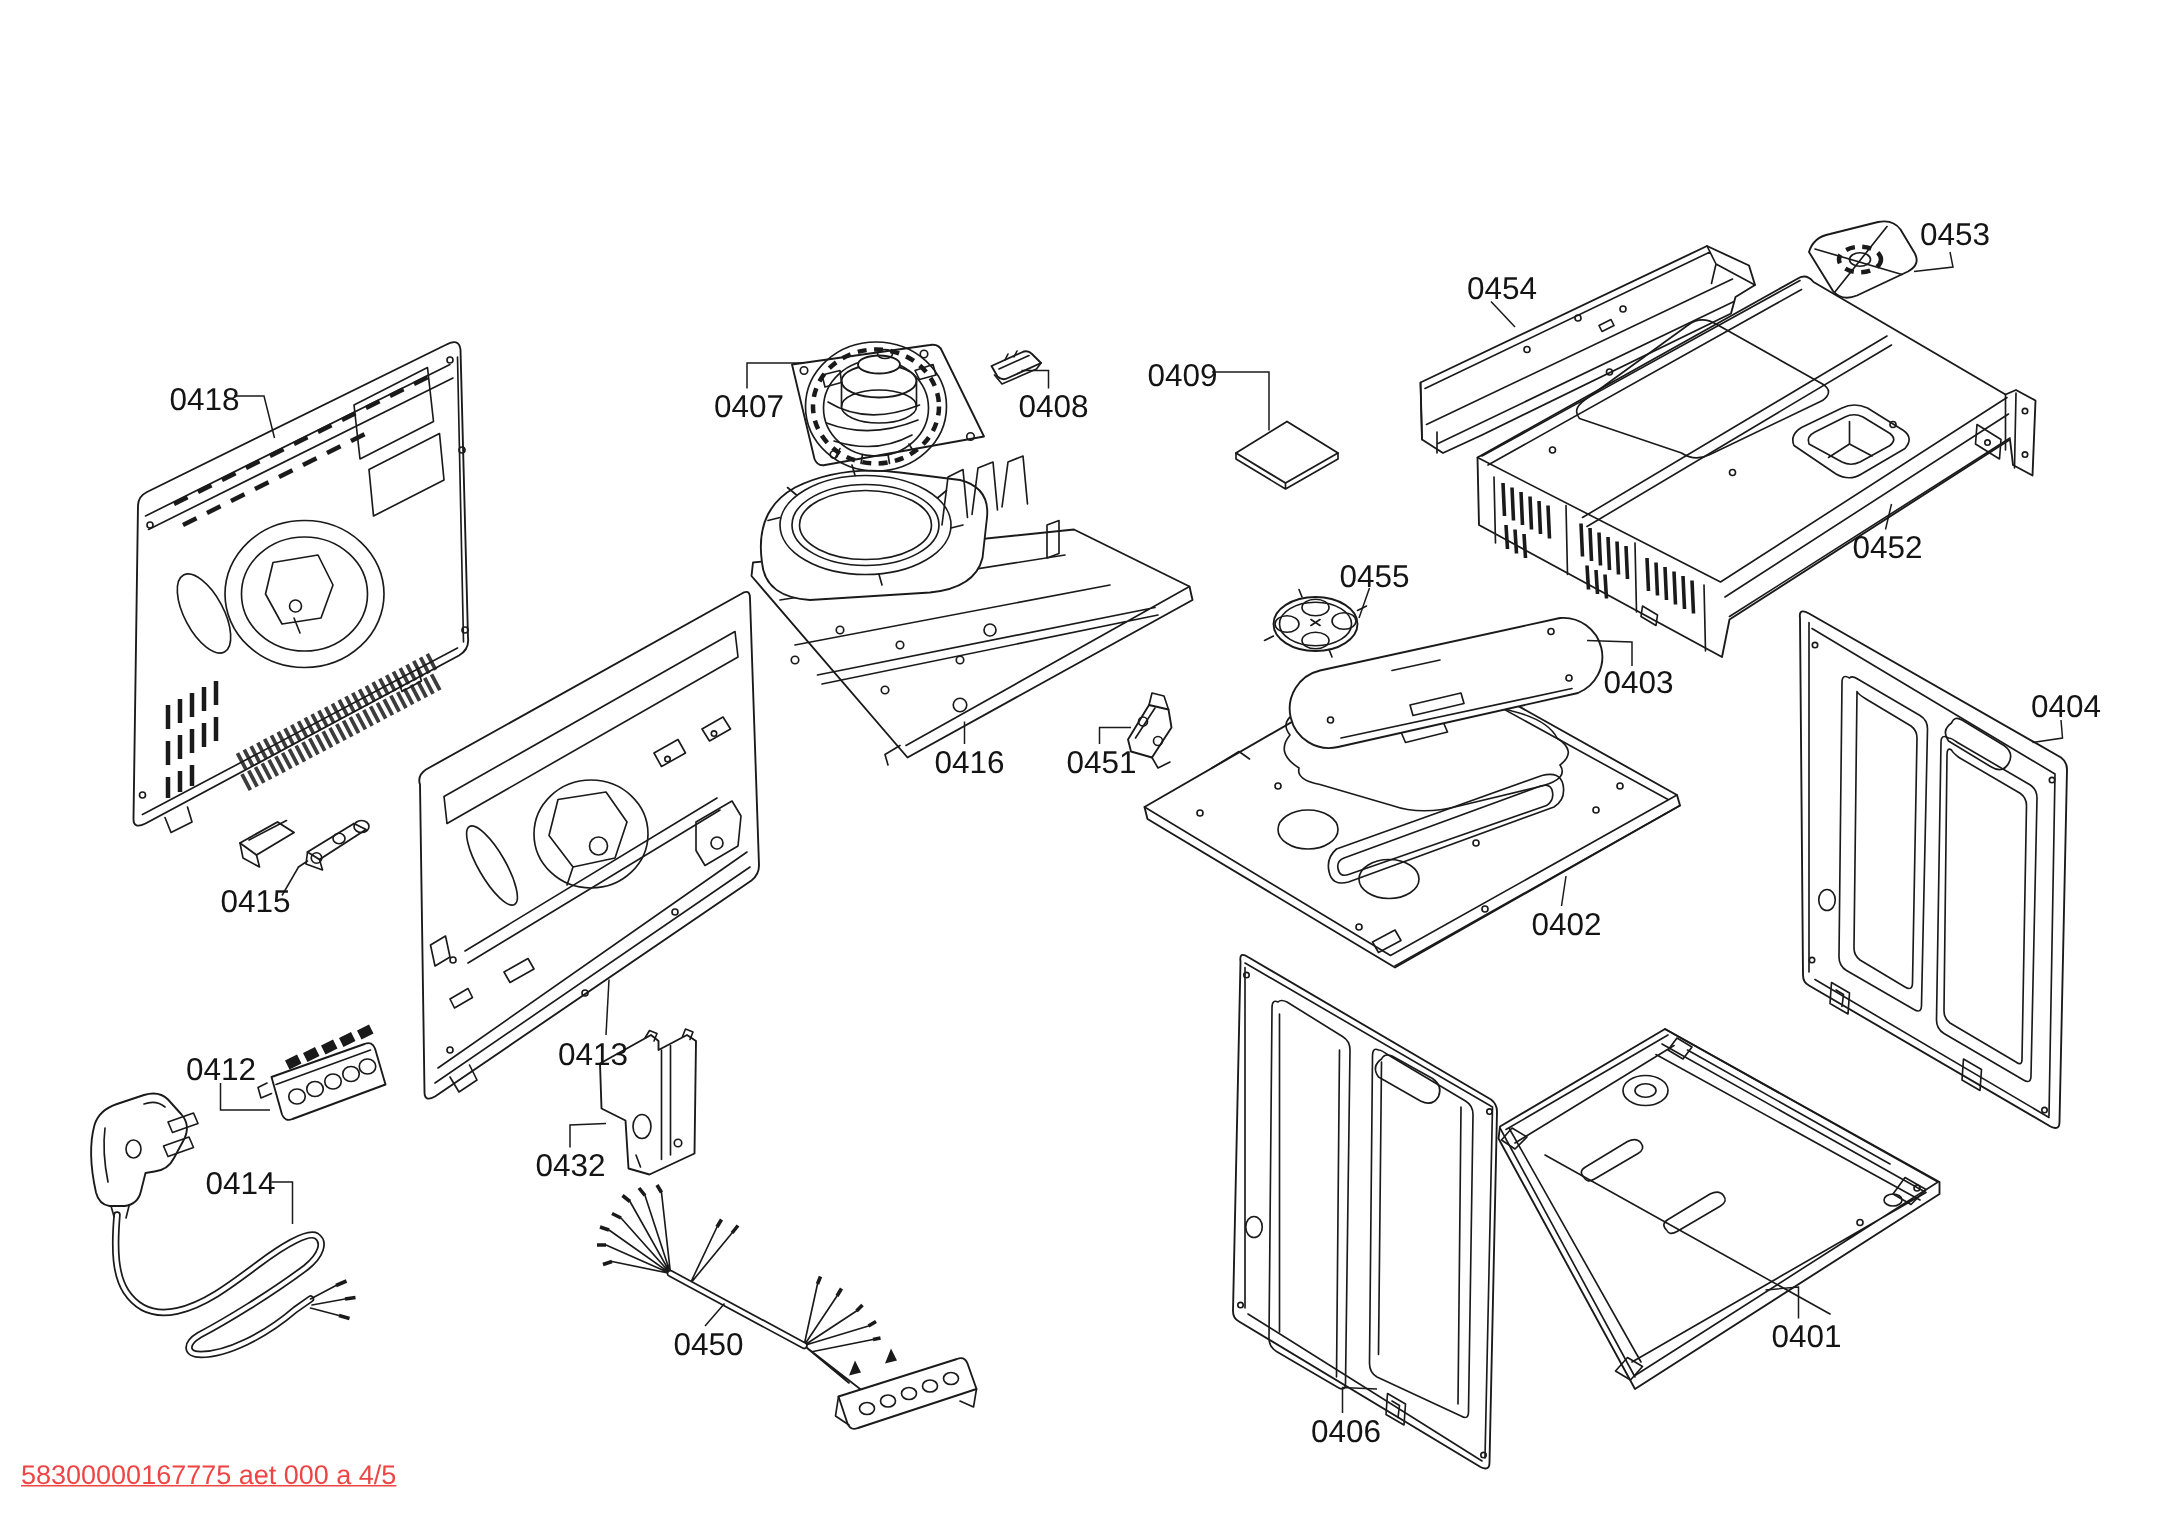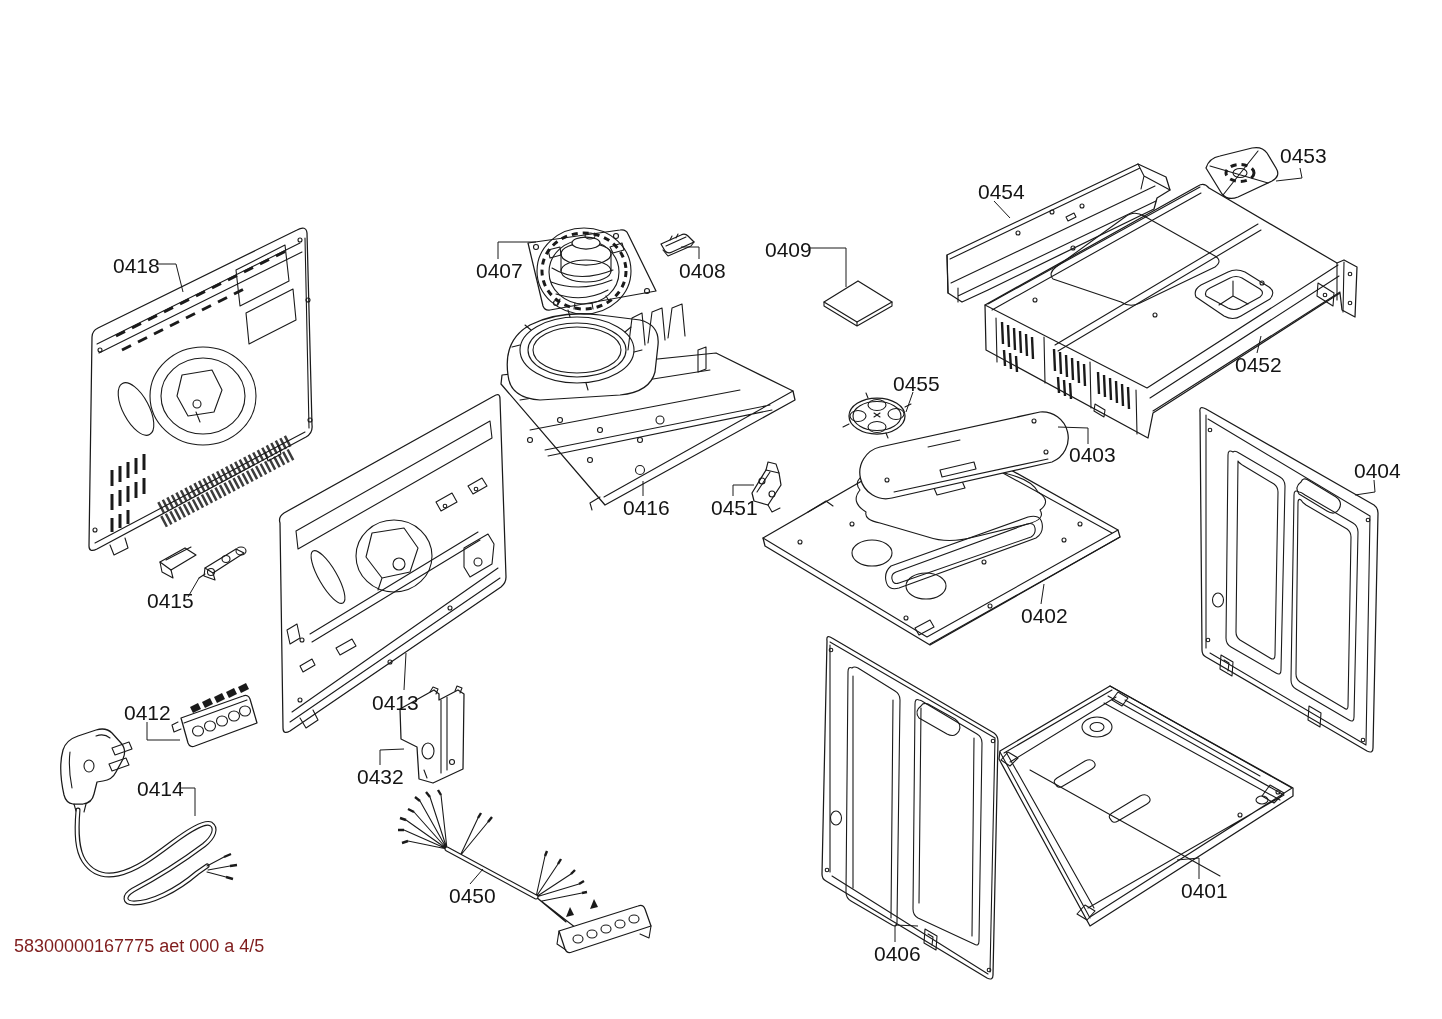--- a/index.html
+++ b/index.html
@@ -11,21 +11,21 @@
   .body{fill:#ffffff;stroke:#1a1a1a;stroke-width:1.25;stroke-linejoin:round;}
   .s3{fill:none;stroke:#1a1a1a;stroke-width:3;stroke-linecap:butt;}
   .s25{fill:none;stroke:#1a1a1a;stroke-width:2.4;stroke-linecap:butt;}
   .hatch{fill:none;stroke:#1a1a1a;stroke-width:12;stroke-dasharray:2.5 2.6;opacity:.85;}
   .dashring{fill:none;stroke:#1a1a1a;stroke-width:3;stroke-dasharray:6 5;}
   .ink{fill:#1a1a1a;stroke:none;}
   .cableOut{fill:none;stroke:#1a1a1a;stroke-width:5;stroke-linecap:round;}
   .cableIn{fill:none;stroke:#ffffff;stroke-width:2.7;stroke-linecap:round;}
   .part-label{font:21px "Liberation Sans",sans-serif;fill:#141414;}
   .leader{fill:none;stroke:#1a1a1a;stroke-width:1;}
-  #footer{position:absolute;left:14px;top:936px;font:18px "Liberation Sans",sans-serif;color:#7f1d1d;}
+  #footer{position:absolute;left:14px;top:973px;font:18px "Liberation Sans",sans-serif;color:#ef4444;text-decoration:underline;}
 </style>
 </head>
 <body>
 
 <div id="page">
 <svg id="canvas" width="1442" height="1019" viewBox="0 0 1442 1019" xmlns="http://www.w3.org/2000/svg">
 
   <g>
     <path class="body" d="M947,255 L1138,164 L1166,177 L1170,190 L1157,198 L1154,209 L988,290 L962,302 L948,293 Z"></path>
     <path class="ln" d="M950,259 L1140,168 M951,283 L1155,186 M958,296 L1156,201 M1138,164 L1144,176 L1170,190 M1144,176 L1141,189 M947,255 L948,293 M958,288 L958,302"></path>

